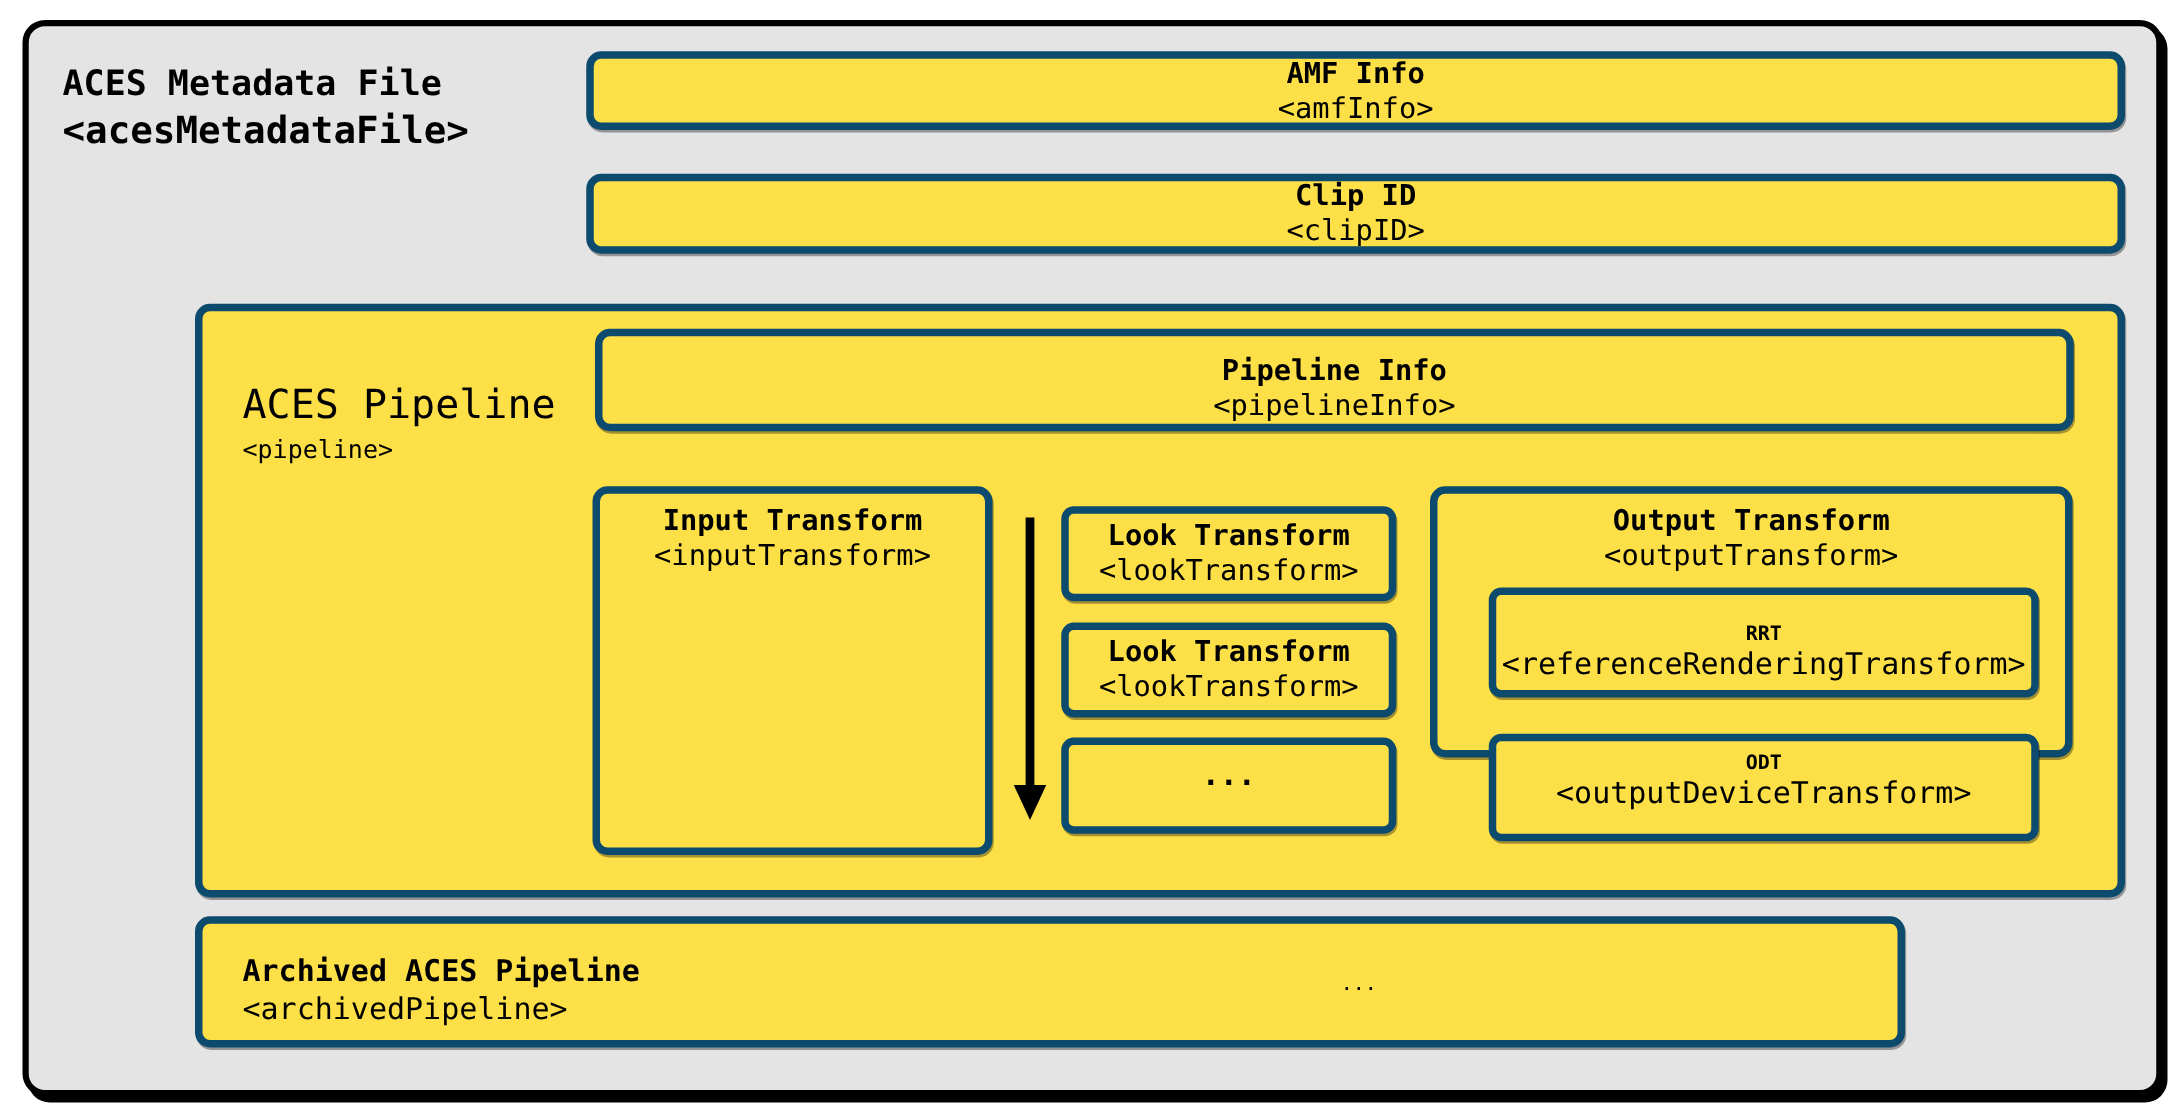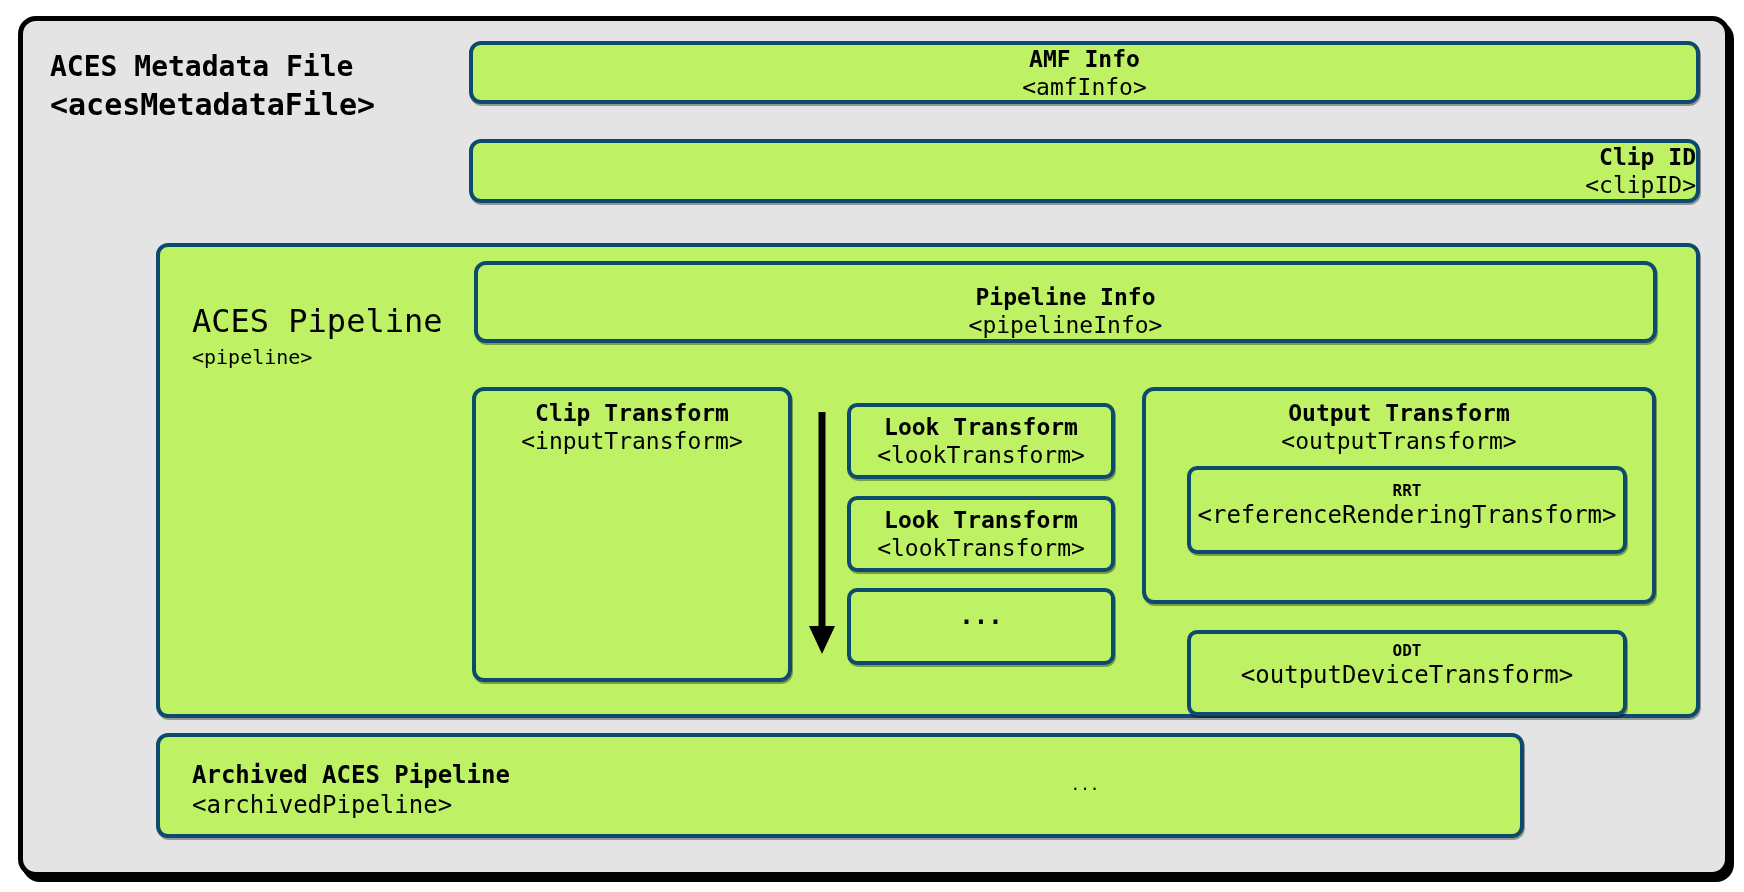--- a/index.html
+++ b/index.html
@@ -24,22 +24,22 @@
     box-sizing: border-box;
     background: #e4e4e4;
     border: 5px solid #000000;
     border-radius: 18px;
     box-shadow: 4px 5px 0 #000000;
   }
   
   .wbox {
     position: absolute;
     box-sizing: border-box;
-    background: #bef264;
-    border: 4px solid #0c4a6e;
+    background: #fde047;
+    border: 6px solid #0c4a6e;
     border-radius: 12px;
     box-shadow: 1px 2px 0 rgba(0,0,0,0.35);
   }
   .ctr {
     display: flex;
     flex-direction: column;
     align-items: center;
     justify-content: center;
     text-align: center;
   }
@@ -48,36 +48,36 @@
   .tag  { font-weight: normal; font-size: 23px; line-height: 28px; white-space: pre; }
   .lbl-sm { font-weight: bold; font-size: 16px; line-height: 21px; white-space: pre; }
   .tag-lg { font-weight: normal; font-size: 24px; line-height: 29px; white-space: pre; }
 
   
   #file-title { position: absolute; left: 27px; top: 27px; }
   #file-title .t1 { font-weight: bold; font-size: 28px; line-height: 38px; white-space: pre; }
   #file-title .t2 { font-weight: bold; font-size: 30px; line-height: 38px; white-space: pre; }
 
   #amf-box  { left: 446px; top: 20px;  width: 1231px; height: 63px; }
-  #clip-box { left: 446px; top: 118px; width: 1231px; height: 64px; align-items: flex-end; }
+  #clip-box { left: 446px; top: 118px; width: 1231px; height: 64px; }
 
   #pipeline-box { left: 133px; top: 222px; width: 1544px; height: 475px; }
   #pl-title { position: absolute; left: 32px; top: 56px; }
   #pl-title .t1 { font-weight: normal; font-size: 32px; line-height: 36px; white-space: pre; }
   #pl-title .t2 { font-weight: normal; font-size: 20px; line-height: 36px; white-space: pre; }
 
   #pipeline-info { left: 314px; top: 14px; width: 1183px; height: 82px; justify-content: flex-end; }
   #input-box  { left: 312px; top: 140px; width: 320px; height: 295px; padding-top: 8px; text-align: center; }
   #look1      { left: 687px; top: 156px; width: 268px; height: 76px; border-radius: 10px; }
   #look2      { left: 687px; top: 249px; width: 268px; height: 76px; border-radius: 10px; }
   #look-dots  { left: 687px; top: 341px; width: 268px; height: 77px; border-radius: 10px; }
   #look-dots .dots { font-weight: bold; font-size: 24px; line-height: 28px; }
   #output-box { left: 982px; top: 140px; width: 514px; height: 217px; padding-top: 8px; text-align: center; }
-  #rrt-box { left: 41px; top: 75px;  width: 440px; height: 88px; border-radius: 10px; padding-top: 10px; text-align: center; }
-  #odt-box { left: 41px; top: 192px; width: 440px; height: 86px; border-radius: 10px; padding-top: 6px; text-align: center; margin-top: 47px; }
+  #rrt-box { left: 41px; top: 75px;  width: 440px; height: 88px; border-radius: 10px; padding-top: 20px; text-align: center; }
+  #odt-box { left: 41px; top: 192px; width: 440px; height: 86px; border-radius: 10px; padding-top: 6px; text-align: center; }
 
   
   #flow-arrow { position: absolute; left: 649px; top: 165px; width: 26px; height: 242px; }
   #flow-arrow .shaft {
     position: absolute; left: 50%; transform: translateX(-50%);
     top: 0; width: 7px; height: 216px; background: #000000;
   }
   #flow-arrow .head {
     position: absolute; bottom: 0; left: 0;
     width: 0; height: 0;
@@ -121,21 +121,21 @@
         <div class="t1">ACES Pipeline</div>
         <div class="t2">&lt;pipeline&gt;</div>
       </div>
 
       <div id="pipeline-info" class="wbox ctr">
         <div class="lbl">Pipeline Info</div>
         <div class="tag">&lt;pipelineInfo&gt;</div>
       </div>
 
       <div id="input-box" class="wbox">
-        <div class="lbl">Clip Transform</div>
+        <div class="lbl">Input Transform</div>
         <div class="tag">&lt;inputTransform&gt;</div>
       </div>
 
       <div id="flow-arrow">
         <div class="shaft"></div>
         <div class="head"></div>
       </div>
 
       <div id="look1" class="wbox ctr">
         <div class="lbl">Look Transform</div>

